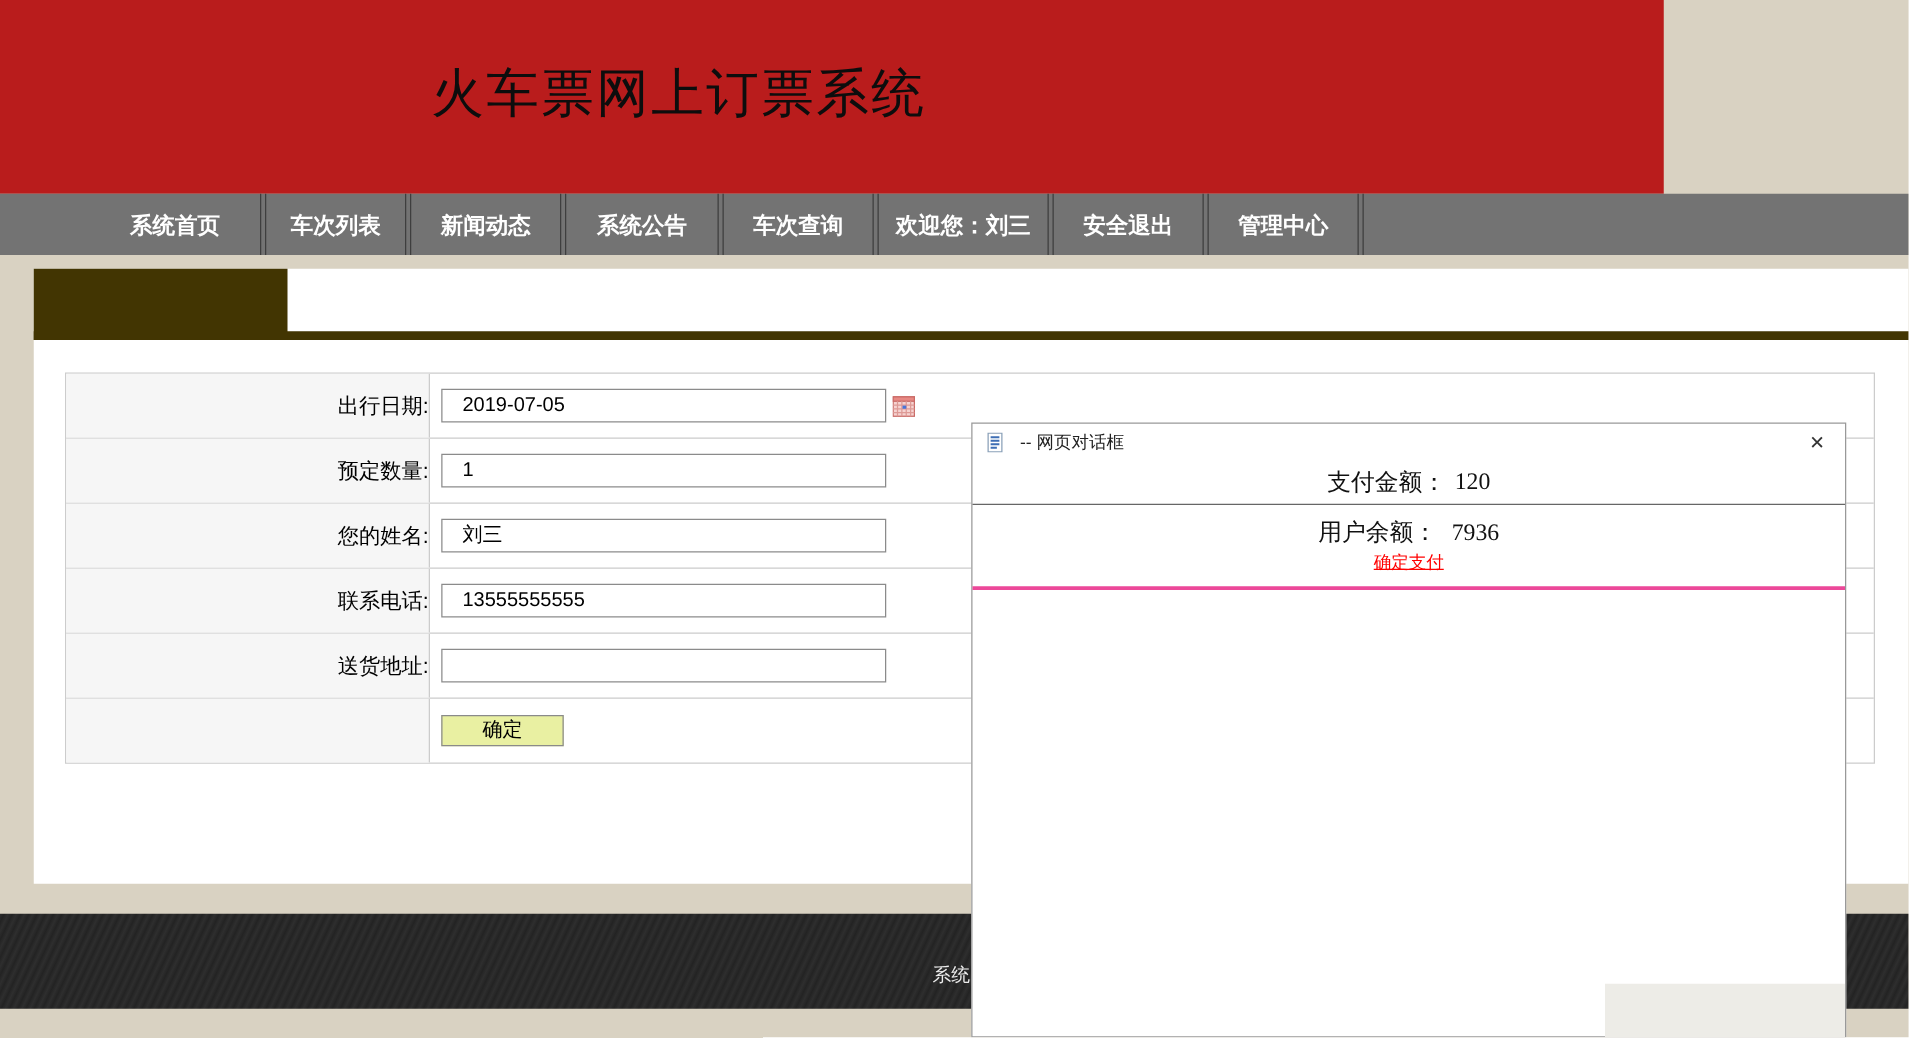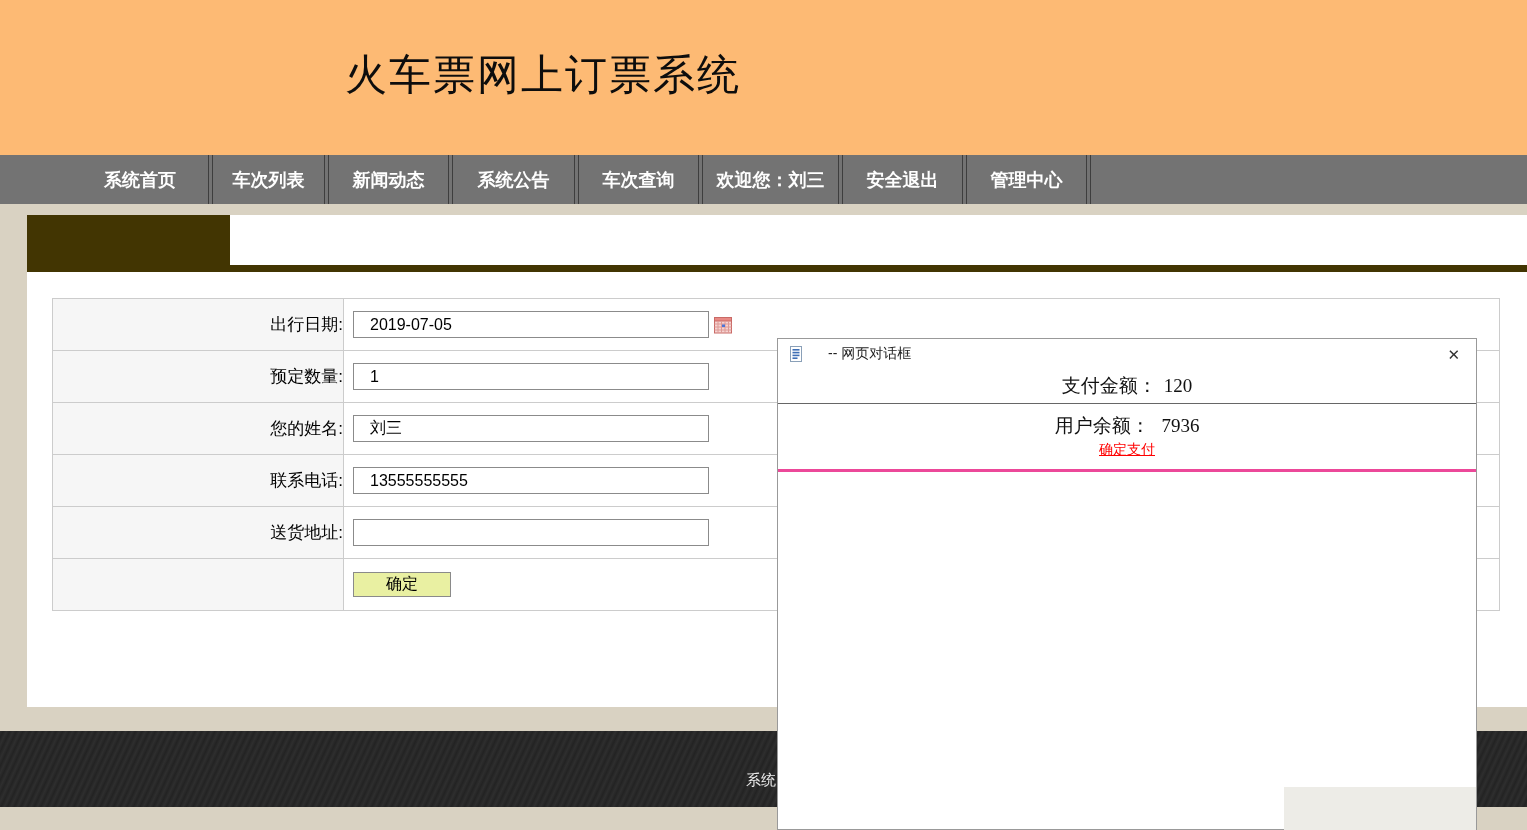--- a/index.html
+++ b/index.html
@@ -1,20 +1,20 @@
 <!DOCTYPE html>
 <html><head>
 <meta charset="utf-8">
 <style>
   html,body{margin:0;padding:0;}
   .canvas{position:relative;width:1527px;height:830px;background:#d9d2c2;overflow:hidden;
           font-family:"Liberation Sans",sans-serif;}
 
   
-  .header{position:absolute;left:0;top:0;width:1527px;height:155px;background:#fdba74;}
+  .header{position:absolute;left:0;top:0;width:1331px;height:155px;background:#b91c1c;}
   .header-title{position:absolute;left:345px;top:52px;margin:0;font-size:42px;font-weight:400;
                 color:#0d0d0d;letter-spacing:2px;line-height:46px;}
 
   
   .nav{position:absolute;left:0;top:155px;width:1527px;height:49px;background:#737373;
        display:flex;align-items:stretch;padding-left:72px;box-sizing:border-box;}
   .nav-item{display:flex;align-items:center;justify-content:center;color:#fff;
             font-size:18px;font-weight:700;cursor:pointer;white-space:nowrap;}
   .nav-div{width:5px;border-left:1px solid #3e3e3e;border-right:1px solid #3e3e3e;box-sizing:border-box;}
 
@@ -43,21 +43,21 @@
   
   .footer{position:absolute;left:0;top:731px;width:1527px;height:76px;
           background:repeating-linear-gradient(115deg,#2e2e2e 0px,#232323 3px,#2e2e2e 6px);}
   .footer-text{position:absolute;left:746px;top:40px;color:#ececec;font-size:15px;}
 
   
   .dialog{position:absolute;left:777px;top:338px;width:700px;height:492px;background:#fff;
           border:1px solid #999;box-sizing:border-box;z-index:10;}
   .dlg-titlebar{position:absolute;left:0;top:0;width:100%;height:30px;display:flex;
                 align-items:center;padding:0 10px;box-sizing:border-box;}
-  .dlg-title-text{margin-left:24px;font-size:14px;color:#222;}
+  .dlg-title-text{margin-left:12px;font-size:14px;color:#222;}
   .dlg-close{margin-left:auto;margin-right:6px;font-size:15px;color:#333;cursor:pointer;line-height:1;}
   .dlg-sec1{position:absolute;left:0;top:30px;width:100%;height:35px;border-bottom:1px solid #666;
             display:flex;align-items:center;justify-content:center;box-sizing:border-box;
             font-family:"Liberation Serif",serif;font-size:19px;color:#111;}
   .dlg-sec2{position:absolute;left:0;top:65px;width:100%;height:68px;border-bottom:3px solid #ec4899;
             display:flex;flex-direction:column;align-items:center;box-sizing:border-box;
             font-family:"Liberation Serif",serif;color:#111;}
   .dlg-line2{margin-top:9px;font-size:19px;}
   .gap{display:inline-block;width:7px;}
   .pay-link{margin-top:2px;font-size:14px;font-weight:400;color:#f00;

